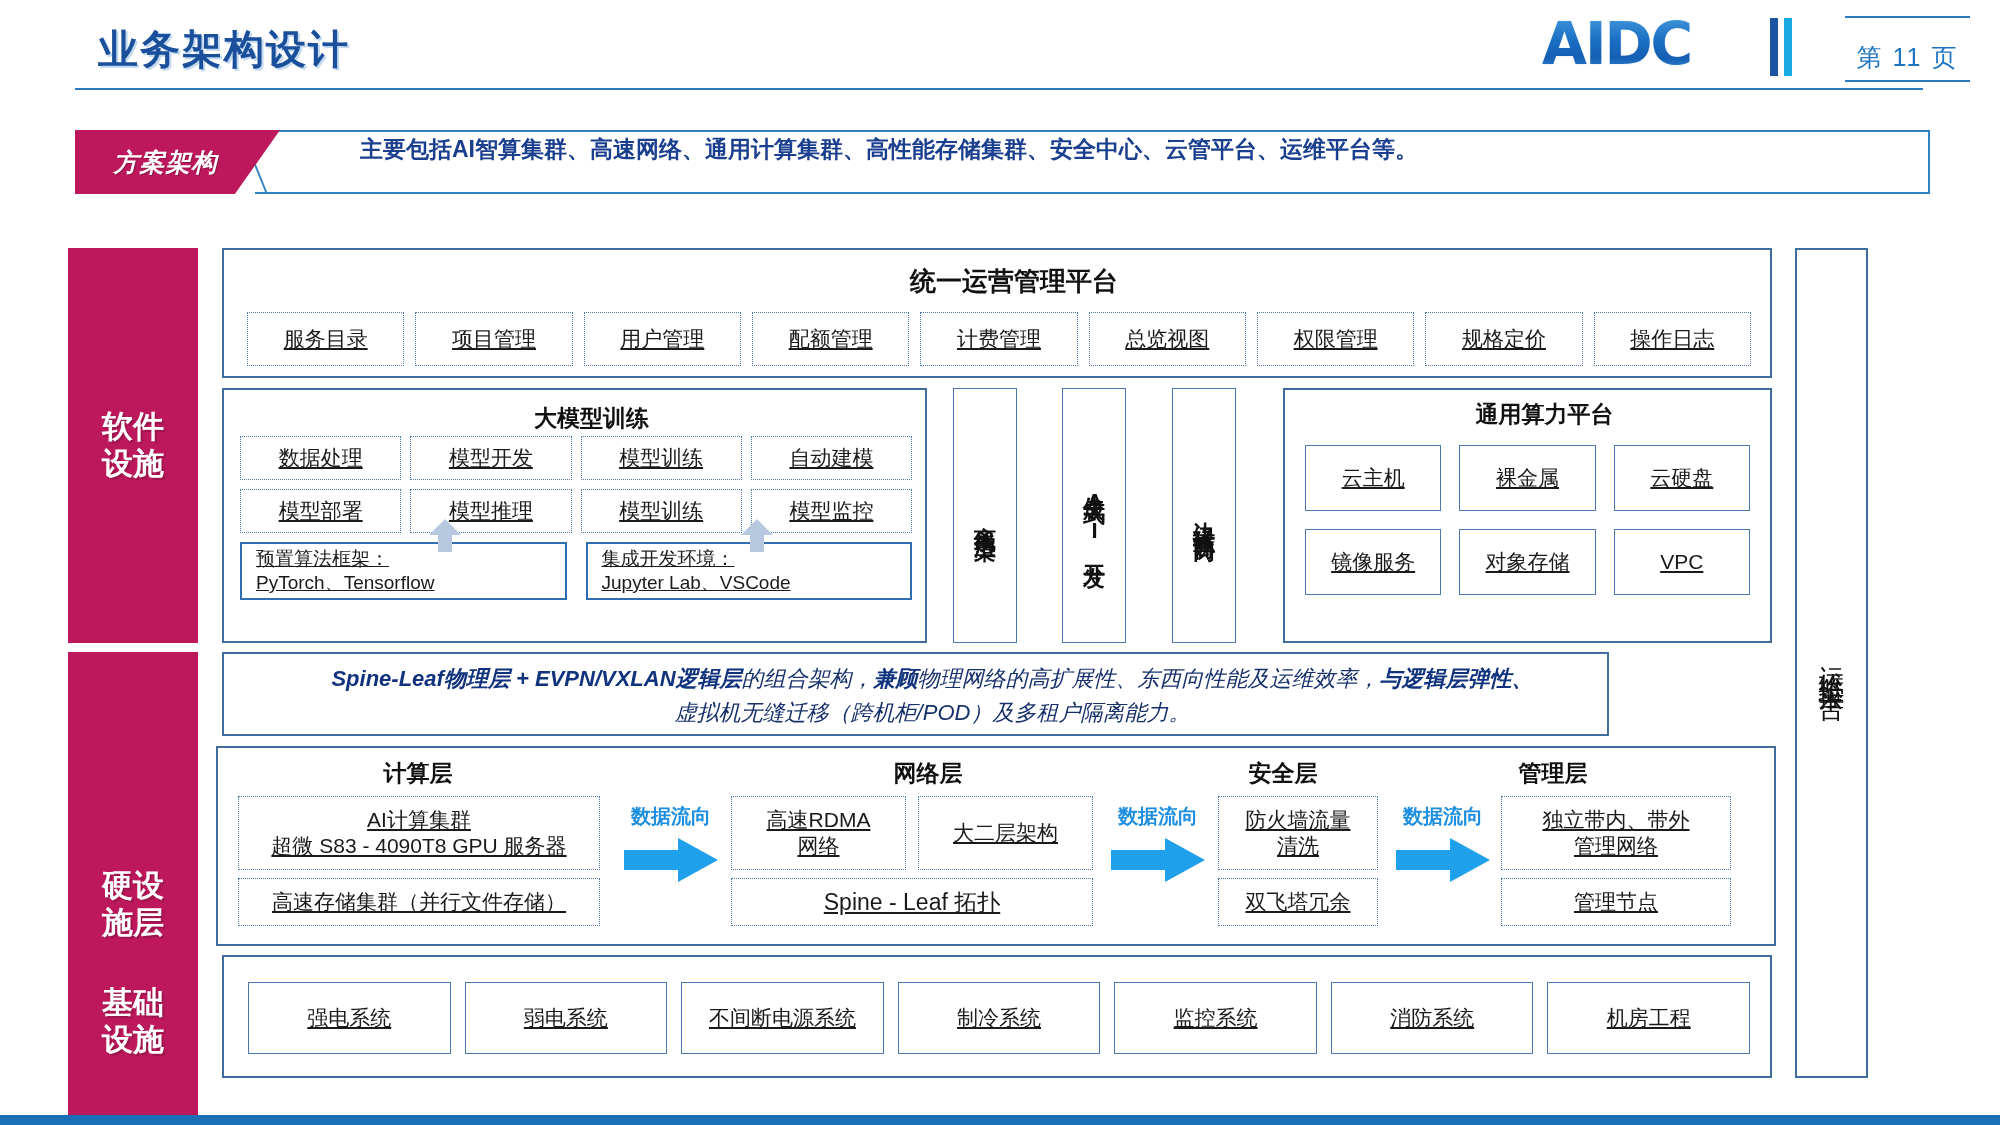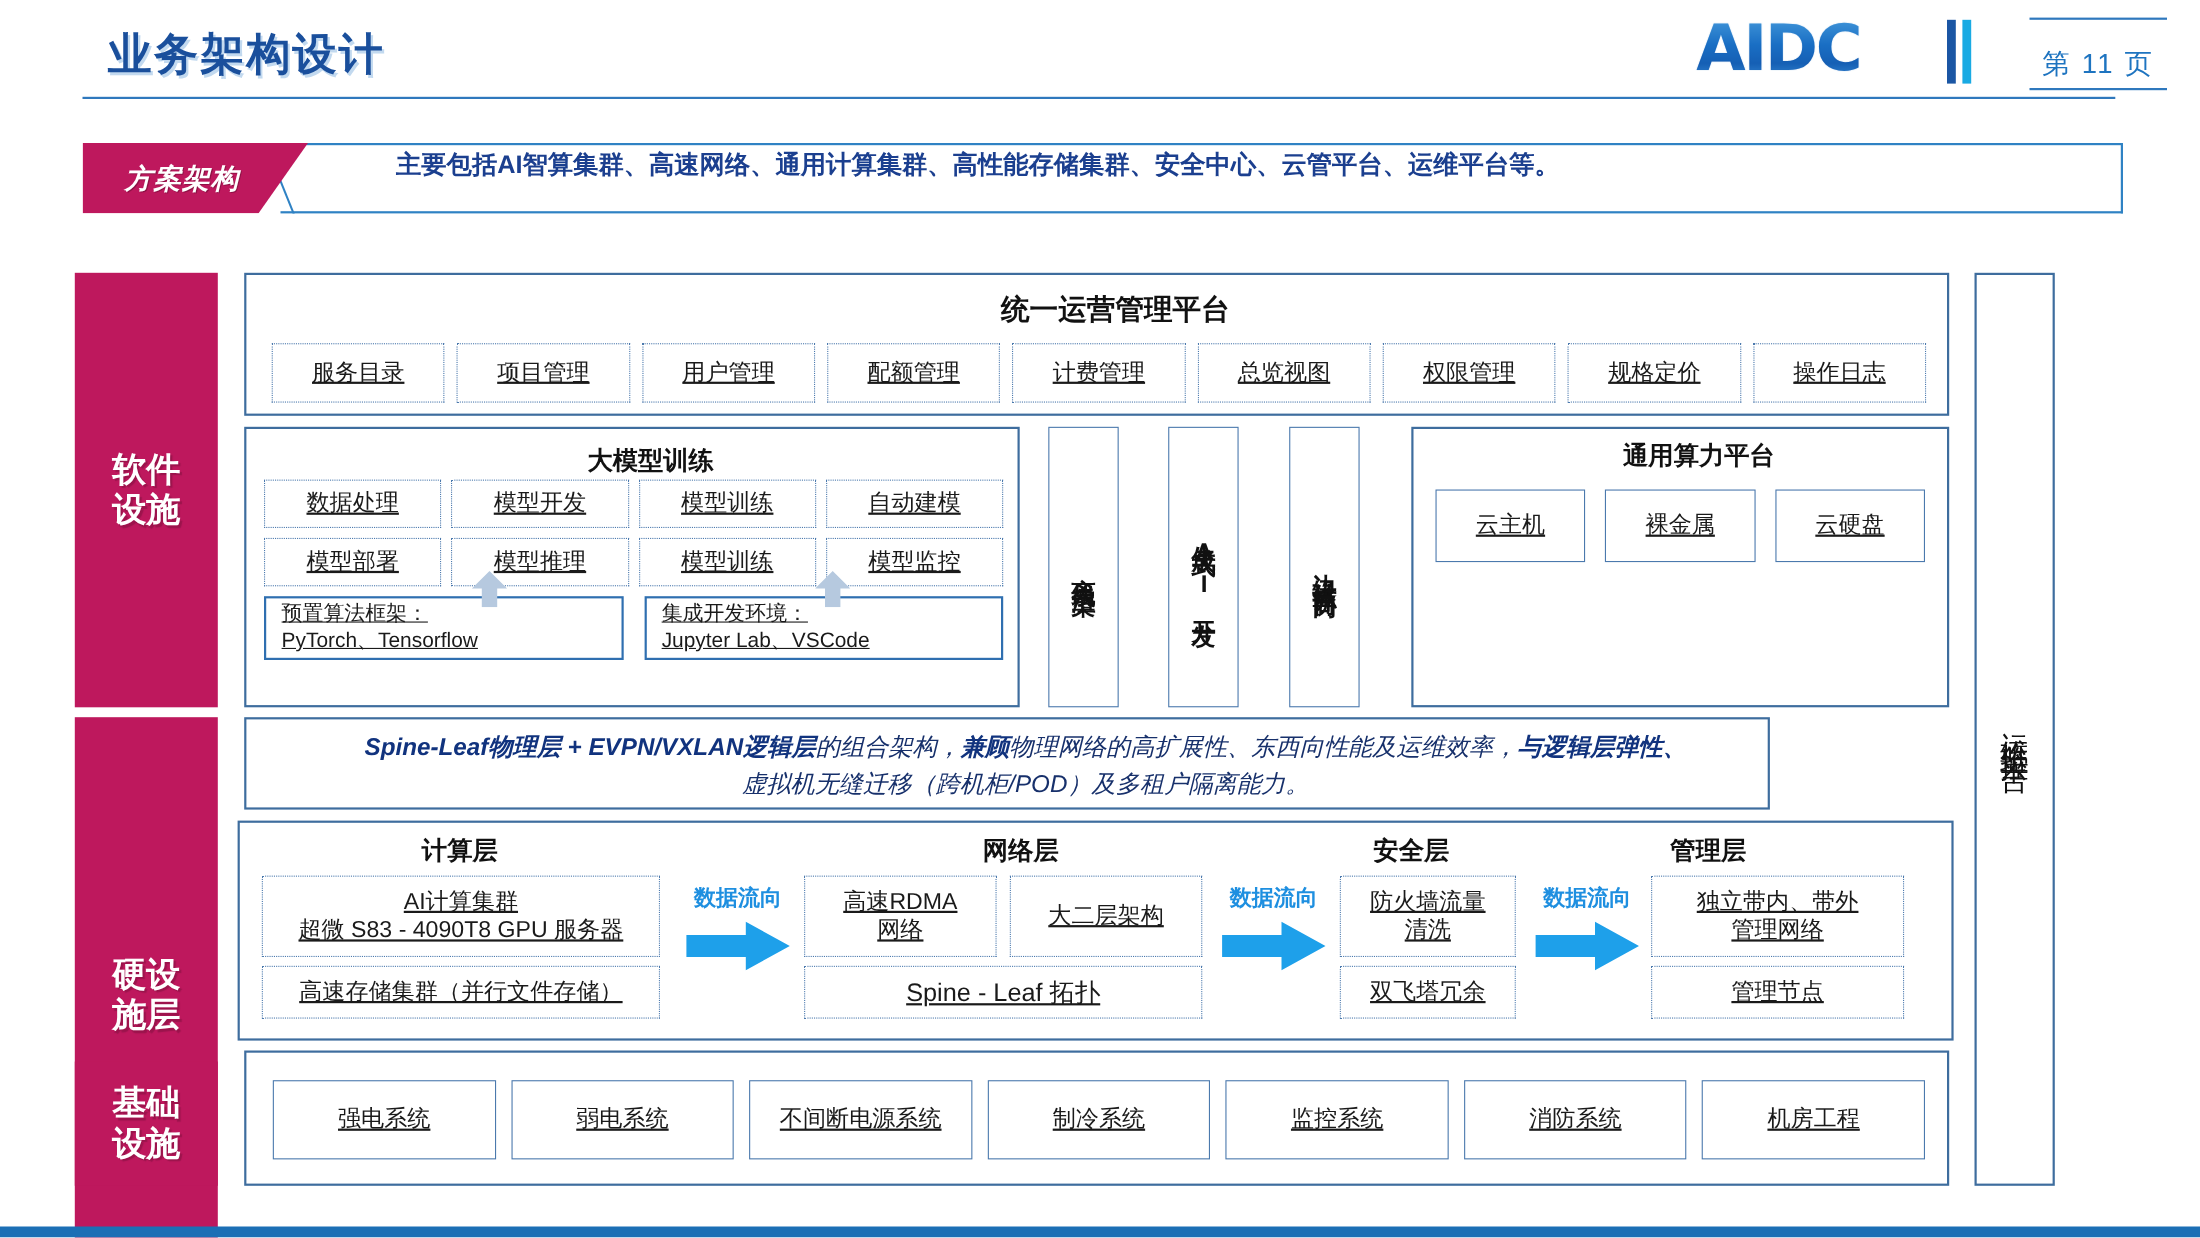--- a/index.html
+++ b/index.html
@@ -223,20 +223,25 @@
   <div class="vbox" style="position:absolute; left:1172px; top:148px; width:64px; height:255px;">边缘计算协同</div>
 
   <div class="panel" style="position:absolute; left:1283px; top:148px; width:489px; height:255px;">
     <div class="group-title" style="margin-top:9px;">通用算力平台</div>
     <div style="position:absolute; left:20px; top:55px; width:445px; display:flex; flex-direction:column; gap:18px;">
       <div style="display:flex; gap:18px;">
         <div class="box" style="flex:1;height:66px;">云主机</div>
         <div class="box" style="flex:1;height:66px;">裸金属</div>
         <div class="box" style="flex:1;height:66px;">云硬盘</div>
       </div>
+      <div style="display:flex; gap:18px;">
+        <div class="box" style="flex:1;height:66px;">镜像服务</div>
+        <div class="box" style="flex:1;height:66px;">对象存储</div>
+        <div class="box" style="flex:1;height:66px;">VPC</div>
+      </div>
     </div>
   </div>
 
   <div class="side-label" style="position:absolute; left:68px; top:412px; width:130px; height:506px;">
     <span>硬设<br>施层</span>
   </div>
 
   <div class="panel" style="position:absolute; left:222px; top:412px; width:1387px; height:84px;font-style:italic;">
     <div class="net-text">
       <div>

